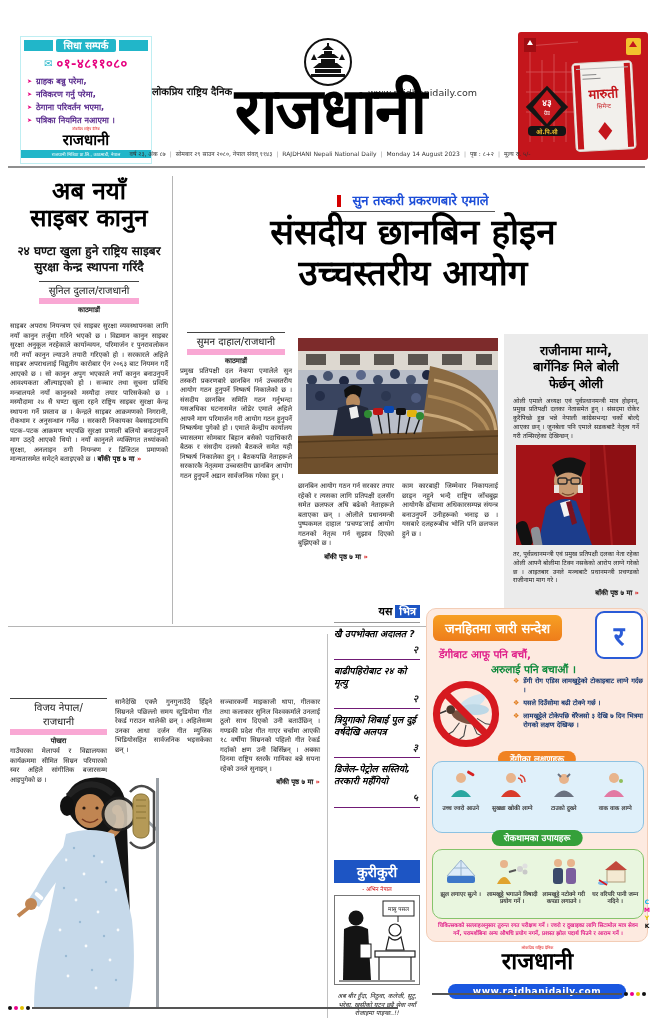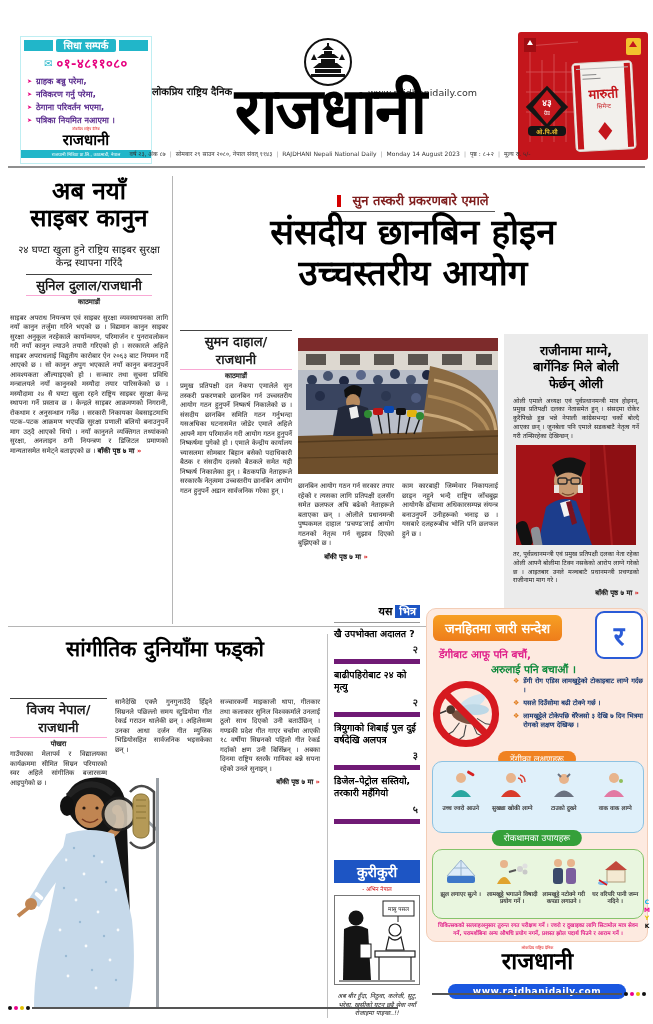--- a/index.html
+++ b/index.html
@@ -32,36 +32,36 @@
   .dateline span:not(:first-child)::before{content:"|";color:#999;margin:0 4px;}
   .header-rule{left:8px;top:166px;width:637px;height:2px;background:#8f8f8f;}
   
   .cement{left:518px;top:32px;width:130px;height:128px;}
   
   .vline1{left:172px;top:176px;width:1px;height:448px;background:#b5b5b5;}
   .midrule{left:8px;top:626px;width:637px;height:1px;background:#b5b5b5;}
   .vline2{left:327px;top:634px;width:1px;height:384px;background:#c0c0c0;}
   
   .byline-wrap{text-align:center;margin:4px auto 2px;}
-  .byline-name{display:inline-block;font-size:13px;font-weight:bold;border-top:1px solid #444;
-               border-bottom:1px solid #f9a8d4;padding:1px 10px;}
+  .byline-name{display:inline-block;font-size:10px;font-weight:normal;border-top:1px solid #444;
+               border-bottom:6px solid #f9a8d4;padding:1px 10px;}
   .byline-loc{font-size:6.8px;font-weight:bold;margin-top:1px;}
   .body-tx{font-size:6.8px;line-height:1.4;color:#1a1a1a;}
   .cont{font-size:6.8px;font-weight:bold;color:#111;}
   .cont .arr{color:#d40000;}
   
   .cyber{left:10px;top:178px;width:158px;}
   .cyber-h{font-size:24px;font-weight:800;line-height:1.14;color:#000;}
-  .cyber-sub{font-size:10px;font-weight:400;line-height:1.35;margin-top:10px;color:#111;}
+  .cyber-sub{font-size:12px;font-weight:700;line-height:1.35;margin-top:10px;color:#111;}
   .cyber-body{margin-top:8px;}
   
   .kickwrap{left:178px;top:190px;width:470px;text-align:center;}
   .kicker{display:inline-block;border-bottom:1px solid #555;padding:0 6px 2px;}
   .kicker .rb{display:inline-block;width:4px;height:12px;background:#d40000;vertical-align:-2px;margin-right:6px;}
-  .kicker .kt{font-size:13px;font-weight:bold;color:#7f1d1d;}
+  .kicker .kt{font-size:13px;font-weight:bold;color:#1d4ed8;}
   .lead-h{left:178px;top:212px;width:470px;text-align:center;font-size:35px;font-weight:800;line-height:1.18;color:#000;}
   .lcol1{left:180px;top:330px;width:112px;}
   .leadphoto{left:298px;top:338px;width:200px;height:136px;}
   .lcol2{left:298px;top:482px;width:96px;}
   .lcol3{left:402px;top:482px;width:96px;}
   
   .olibox{left:504px;top:334px;width:144px;height:288px;background:#ebebeb;box-sizing:border-box;padding:9px 9px;}
   .oli-h{font-size:12.5px;font-weight:800;line-height:1.3;text-align:center;color:#000;}
   .oli-p{font-size:6.3px;line-height:1.38;margin-top:5px;}
   .oliphoto{display:block;margin:5px auto 4px;}
@@ -69,21 +69,21 @@
   .music-h{left:10px;top:636px;width:310px;text-align:center;font-size:21px;font-weight:800;line-height:1.25;color:#000;}
   .mcol1{left:10px;top:698px;width:97px;}
   .mcol2{left:115px;top:698px;width:97px;}
   .mcol3{left:220px;top:698px;width:100px;}
   .singer{left:6px;top:770px;}
   
   .inside{left:334px;top:600px;width:86px;}
   .in-head{text-align:right;border-bottom:1px solid #999;padding-bottom:3px;}
   .in-head .p1{font-size:11px;font-weight:800;color:#000;margin-right:3px;}
   .in-head .p2{font-size:11px;font-weight:800;color:#fff;background:#1d55c4;padding:0 4px;}
-  .in-item{border-bottom:5px solid #701a75;padding:5px 0 3px;}
+  .in-item{border-bottom:1px solid #701a75;padding:5px 0 3px;font-style:italic;}
   .in-item .t{font-size:9.3px;font-weight:bold;line-height:1.3;color:#000;}
   .in-item .p{text-align:right;font-size:10px;font-weight:bold;padding-right:2px;margin-top:2px;}
   
   .cartoon{left:334px;top:860px;width:86px;}
   .car-head{background:#1d55c4;color:#fff;text-align:center;font-size:14px;font-weight:bold;padding:2px 0;}
   .car-credit{color:#d00000;font-size:5.5px;text-align:center;margin:2px 0;}
   .car-frame{border:1px solid #777;background:#fff;}
   .car-cap{font-size:6.3px;font-style:italic;text-align:center;line-height:1.35;margin-top:3px;color:#222;}
   
   .psa{left:426px;top:608px;width:222px;height:334px;background:#fdeae0;border-radius:10px;border:1px solid #f3cdb6;box-sizing:border-box;}
@@ -92,21 +92,21 @@
   .psa-logo{position:absolute;right:4px;top:2px;width:44px;height:44px;background:#fff;border:2px solid #2a5bd7;
             border-radius:9px;display:flex;align-items:center;justify-content:center;
             font-size:26px;font-weight:900;color:#2a5bd7;}
   .psa-s1{position:absolute;left:12px;top:38px;color:#e0218a;font-size:10.5px;font-weight:800;}
   .psa-s2{position:absolute;left:64px;top:53px;color:#0f8a3c;font-size:10.5px;font-weight:800;}
   .psa-mosq{position:absolute;left:4px;top:70px;}
   .psa-bullets{position:absolute;left:86px;top:68px;width:130px;}
   .psa-bullet{display:flex;gap:4px;margin-bottom:4px;}
   .psa-bullet .mk{color:#e07b1a;font-size:7px;line-height:1.3;}
   .psa-bullet .tx{color:#13336b;font-size:6.6px;font-weight:bold;line-height:1.35;text-align:justify;}
-  .pill{position:absolute;left:50%;transform:translateX(-50%);color:#fff;font-size:8.8px;font-weight:400;
+  .pill{position:absolute;left:50%;transform:translateX(-50%);color:#fff;font-size:8.8px;font-weight:700;
         padding:2px 12px;border-radius:10px;white-space:nowrap;}
   .pill-o{top:142px;background:#f08222;}
   .pill-g{top:221px;background:#35a03a;}
   .iconbox{position:absolute;left:5px;width:212px;border-radius:10px;display:flex;box-sizing:border-box;padding:8px 2px 3px;}
   .box-b{top:152px;height:72px;background:#dff0fa;border:1px solid #8cc2e2;}
   .box-g{top:240px;height:70px;background:#e9f6df;border:1px solid #86c46b;}
   .cell{flex:1;text-align:center;}
   .cell .lbl{font-size:5.9px;font-weight:bold;color:#3a3a3a;line-height:1.25;margin-top:1px;}
   .psa-adv{position:absolute;left:8px;top:313px;width:206px;text-align:center;color:#e0218a;
            font-size:5.6px;font-weight:bold;line-height:1.4;}
@@ -366,21 +366,20 @@
         <rect x="16" y="82" width="9" height="22" rx="4" fill="#8d9096" transform="rotate(-10 20 92)"></rect>
       </g>
     </svg>
     <div class="oli-p j">तर, पूर्वप्रधानमन्त्री एवं प्रमुख प्रतिपक्षी दलका नेता रहेका ओली आफ्नै बोलीमा टिक्न नसकेको आरोप लाग्ने गरेको छ । आइतबार उनले मञ्चबाटै प्रधानमन्त्री प्रचण्डको राजीनामा माग गरे ।</div>
     <div class="cont" style="text-align:right;margin-top:3px">
       <span>बाँकी पृष्ठ ७ मा</span> <span class="arr">»</span>
     </div>
   </div>
 
   <div class="abs music-h">
-    <div>सांगीतिक दुनियाँमा फड्को</div>
   </div>
   <div class="abs mcol1">
     <div class="byline-wrap" style="margin-top:0">
       <div><span class="byline-name">विजय नेपाल/राजधानी</span></div>
       <div class="byline-loc">पोखरा</div>
     </div>
     <div class="body-tx j">गाउँघरका मेलापर्व र विद्यालयका कार्यक्रममा सीमित सिम्रन परियारको स्वर अहिले सांगीतिक बजारसम्म आइपुगेको छ ।</div>
   </div>
   <div class="abs mcol2">
     <div class="body-tx j">सानैदेखि एक्लै गुनगुनाउँदै हिँड्ने सिम्रनले पछिल्लो समय स्टुडियोमा गीत रेकर्ड गराउन थालेकी छन् । अहिलेसम्म उनका आधा दर्जन गीत म्युजिक भिडियोसहित सार्वजनिक भइसकेका छन् ।</div>

